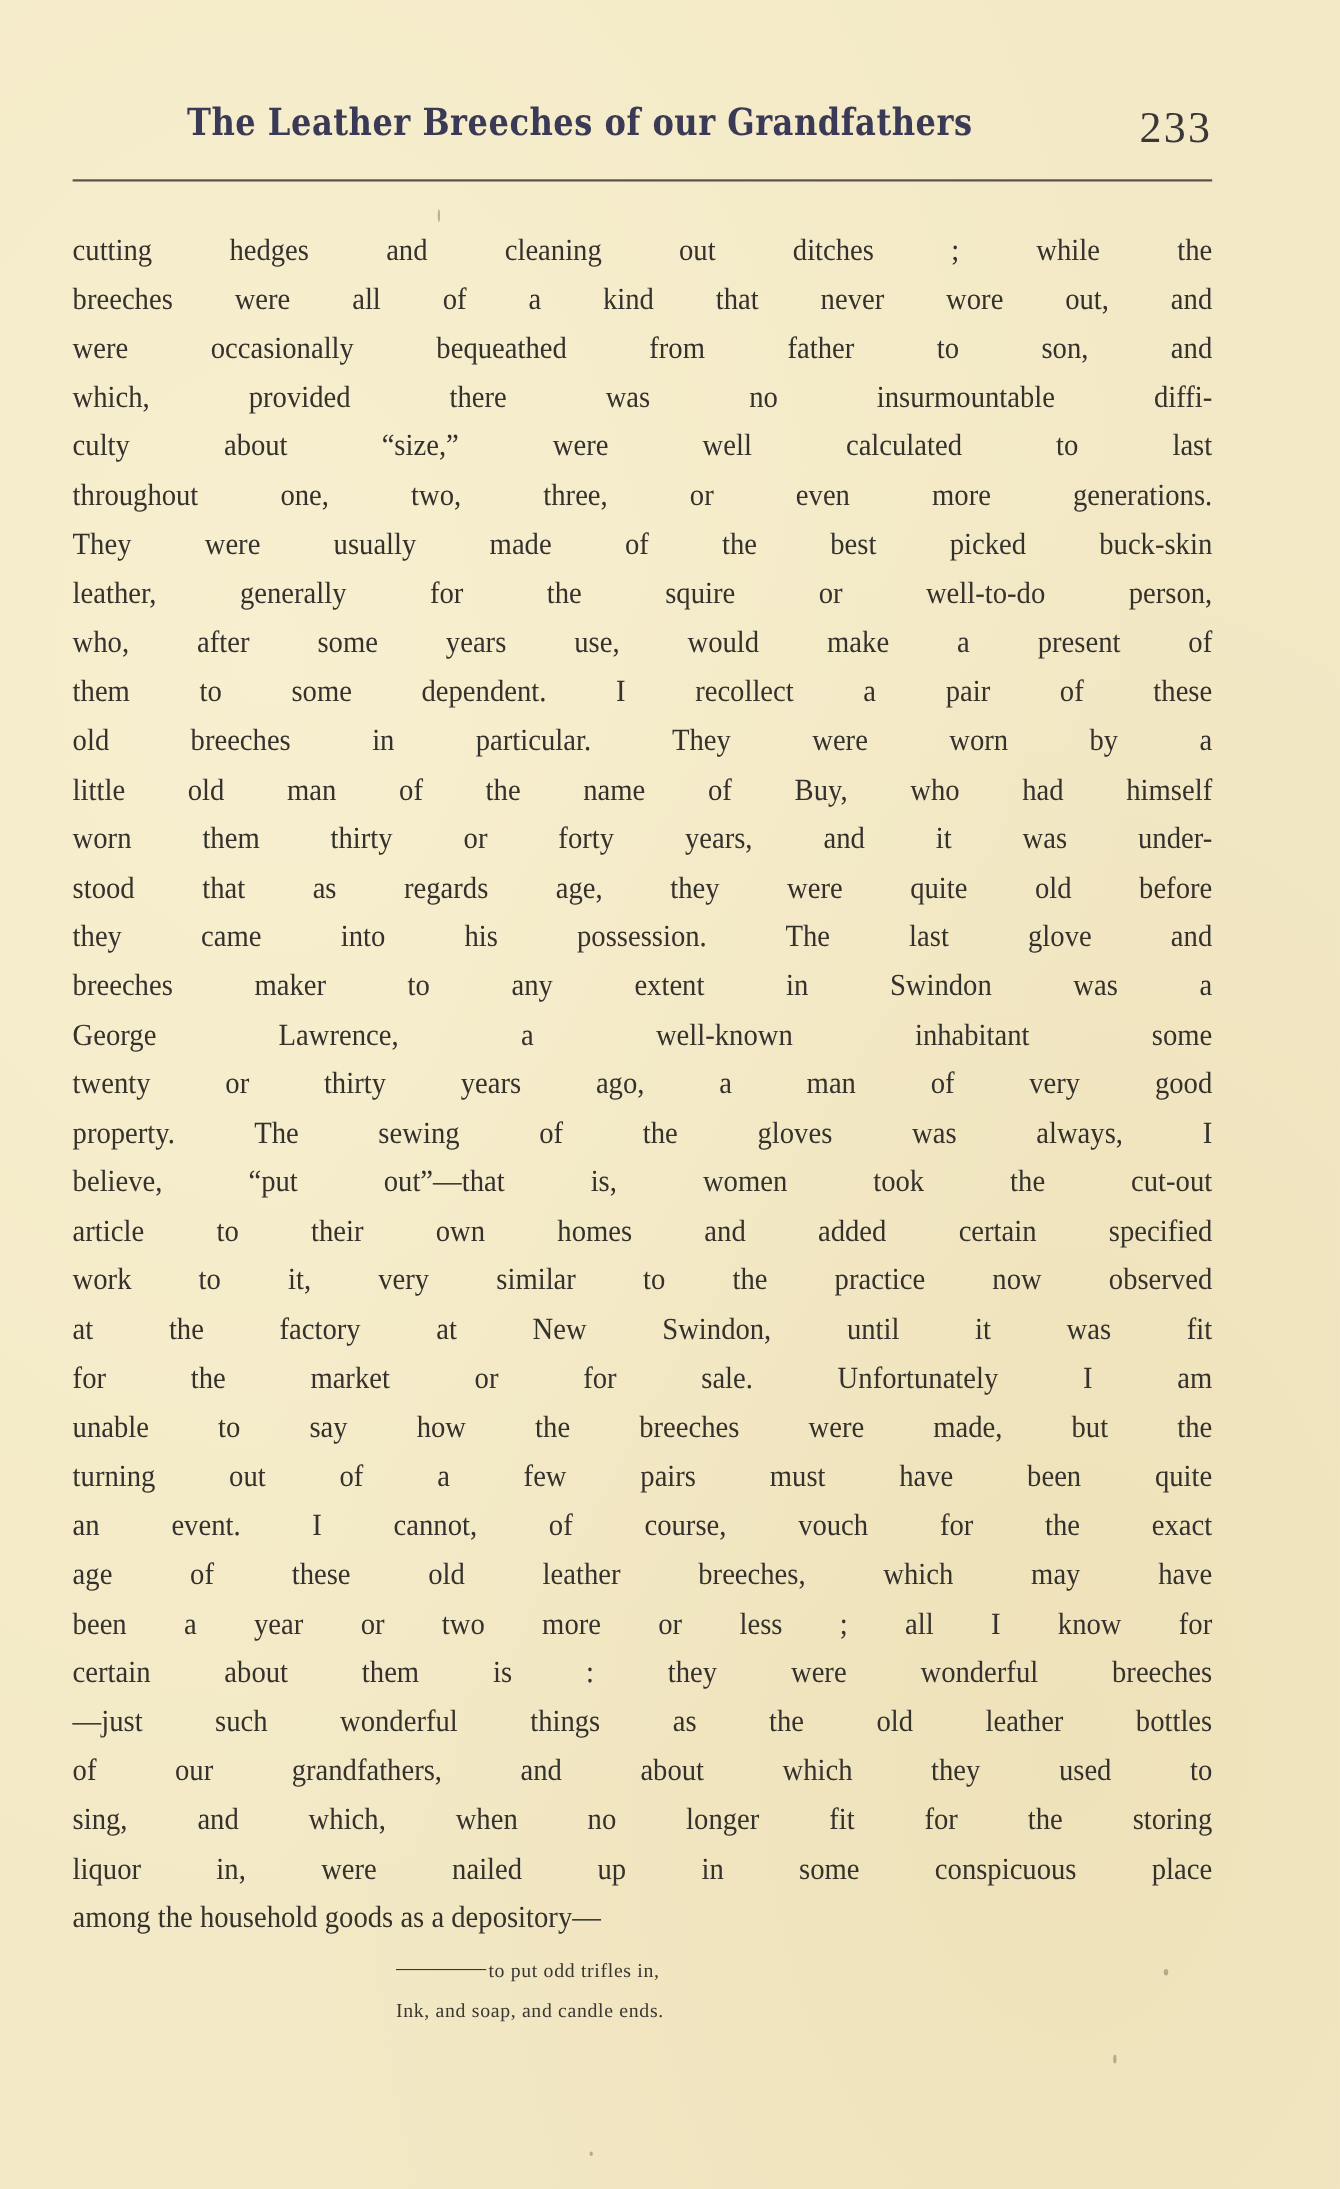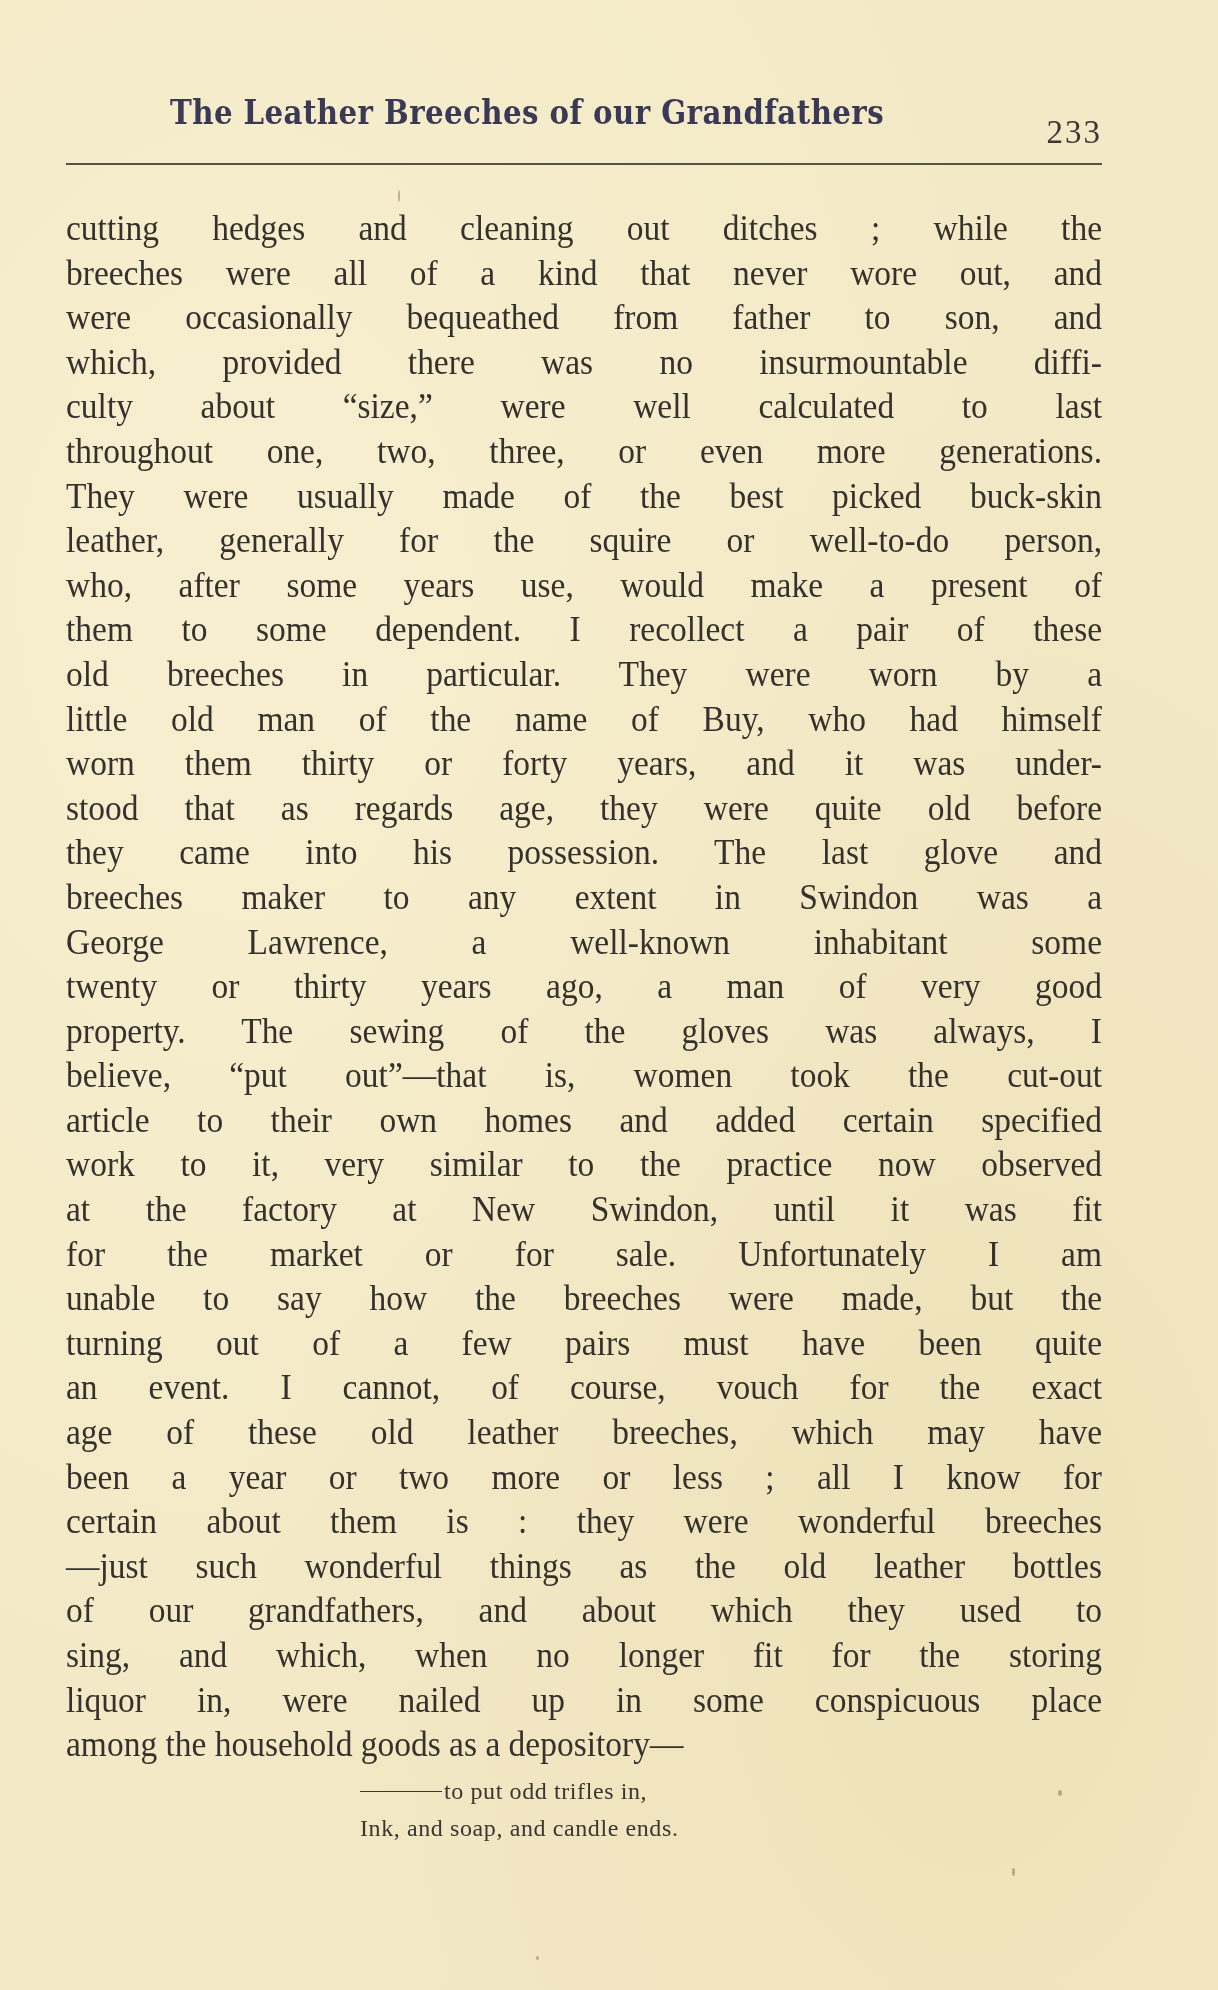--- a/index.html
+++ b/index.html
@@ -22,41 +22,41 @@
     font-family: "DejaVu Serif", serif;
     font-weight: bold;
     font-size: 34px;
     letter-spacing: 0.5px;
     color: #3a3a56;
     transform: scaleX(0.86);
     transform-origin: left center;
     white-space: nowrap;
   }
   .page-number {
-    position: absolute; right: 0px; top: 22px;
-    font-size: 33px; color: #3a3736;
+    position: absolute; right: 0px; top: 0;
+    font-size: 40px; color: #3a3736;
     letter-spacing: 2px;
   }
   .head-rule {
     position: absolute; left: 66px; top: 163px; width: 1036px; height: 0;
     border-top: 2px solid #57524a;
   }
   .body-text {
     position: absolute; left: 66px; top: 206px; width: 1036px;
-    font-size: 36px; line-height: 44.6px;
+    font-size: 28px; line-height: 44.6px;
   }
   .line {
     display: block; height: 44.6px; white-space: nowrap;
     text-align: justify; text-align-last: justify;
     transform: scaleX(0.93); transform-origin: left center; width: 1114px;
   }
   .line.last { text-align-last: left; }
   .verse {
     position: absolute; left: 360px; top: 1773px;
-    font-size: 24px; line-height: 37px; color: #3a3632;
+    font-size: 18px; line-height: 37px; color: #3a3632;
     letter-spacing: 0.6px;
   }
   .verse-line { display: block; white-space: nowrap; }
   .verse-line .dash {
     display: inline-block; width: 82px; height: 0; border-top: 1.6px solid #3a3632;
     vertical-align: middle; margin-right: 2px; position: relative; top: -2px;
   }
   .speck { position: absolute; background: #8a7a5a; border-radius: 50%; opacity: 0.55; }
 </style>
 </head>

